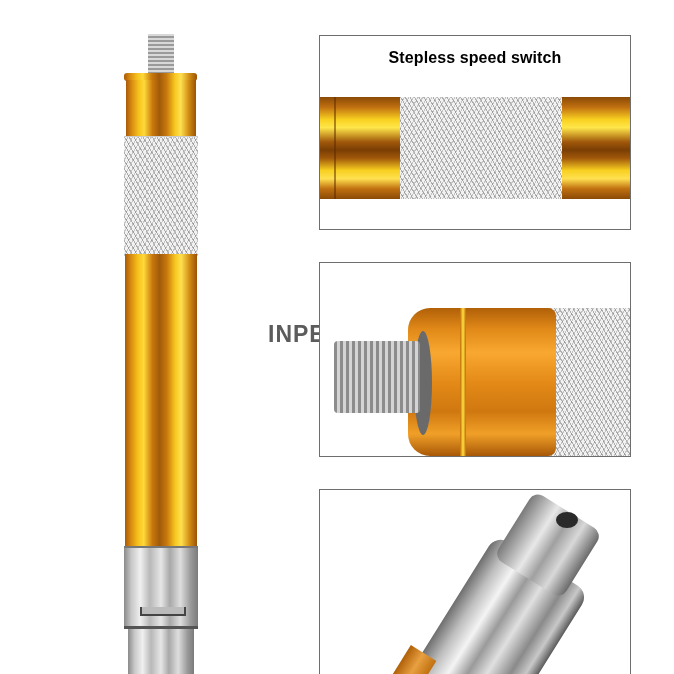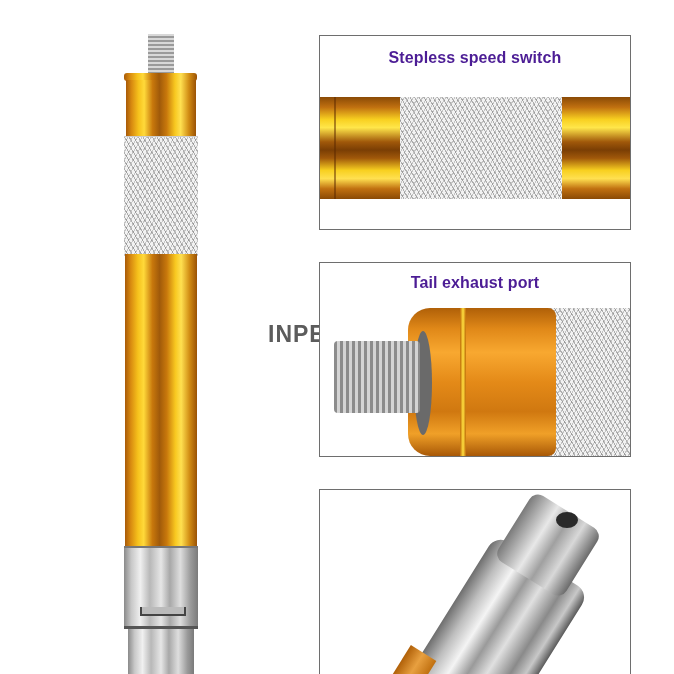--- a/index.html
+++ b/index.html
@@ -30,21 +30,21 @@
   }
   .seg { position:absolute; }
 
   
   .panel {
     position:absolute; left:319px; width:310px;
     border:1.5px solid #6e6e6e; background:#ffffff; overflow:hidden;
   }
   .panel-title {
     position:absolute; left:0; width:100%; text-align:center;
-    font-weight:bold; font-size:16px; color:#4c1d95; letter-spacing:0.1px;
+    font-weight:bold; font-size:16px; color:#000000; letter-spacing:0.1px;
   }
   .gold-h {
     background: linear-gradient(180deg,
       #8a4a06 0%, #c07010 10%, #f8d020 22%, #ffe64a 30%, #a0580a 44%,
       #7a3e04 52%, #a0580a 60%, #f8d020 72%, #ffe050 80%, #c07010 90%, #8a4a06 100%);
   }
   .copper-h {
     background: linear-gradient(180deg,
       #b06008 0%, #e08818 14%, #f8a830 30%, #e48a18 50%, #d07810 70%, #f0a028 85%, #a85806 100%);
   }
@@ -80,21 +80,20 @@
 
 <div class="panel" style="top:35px; height:193px;">
   <div class="panel-title" style="top:13px;">Stepless speed switch</div>
   <div class="seg gold-h" style="left:0; top:61px; width:80px; height:102px;"></div>
   <div class="seg" style="left:14px; top:61px; width:2px; height:102px; background:rgba(90,40,0,.5);"></div>
   <div class="seg knurl" style="left:80px; top:61px; width:162px; height:102px;"></div>
   <div class="seg gold-h" style="left:242px; top:61px; width:70px; height:102px;"></div>
 </div>
 
 <div class="panel" style="top:262px; height:193px;">
-  <div class="panel-title" style="top:11px;">Tail exhaust port</div>
   <div class="seg knurl" style="left:228px; top:45px; width:84px; height:148px;"></div>
   <div class="seg copper-h" style="left:88px; top:45px; width:148px; height:148px; border-radius:22px 8px 8px 22px;"></div>
   <div class="seg" style="left:140px; top:45px; width:6px; height:148px; background:linear-gradient(90deg,#c06a08,#ffe040,#c06a08);"></div>
   <div class="seg" style="left:94px; top:68px; width:18px; height:104px; border-radius:50%; background:#6a6a6a;"></div>
   <div class="seg thread-h" style="left:14px; top:78px; width:86px; height:72px;"></div>
 </div>
 
 <div class="panel" style="top:489px; height:185px; border-bottom:none;">
   <div class="seg" style="left:120px; top:60px; width:110px; height:180px; transform:rotate(32deg); transform-origin:center;
        background:linear-gradient(90deg,#6e6e6e 0%,#bdbdbd 15%,#f4f4f4 30%,#9a9a9a 45%,#e0e0e0 60%,#8a8a8a 78%,#c8c8c8 90%,#5a5a5a 100%); border-radius:14px;"></div>

